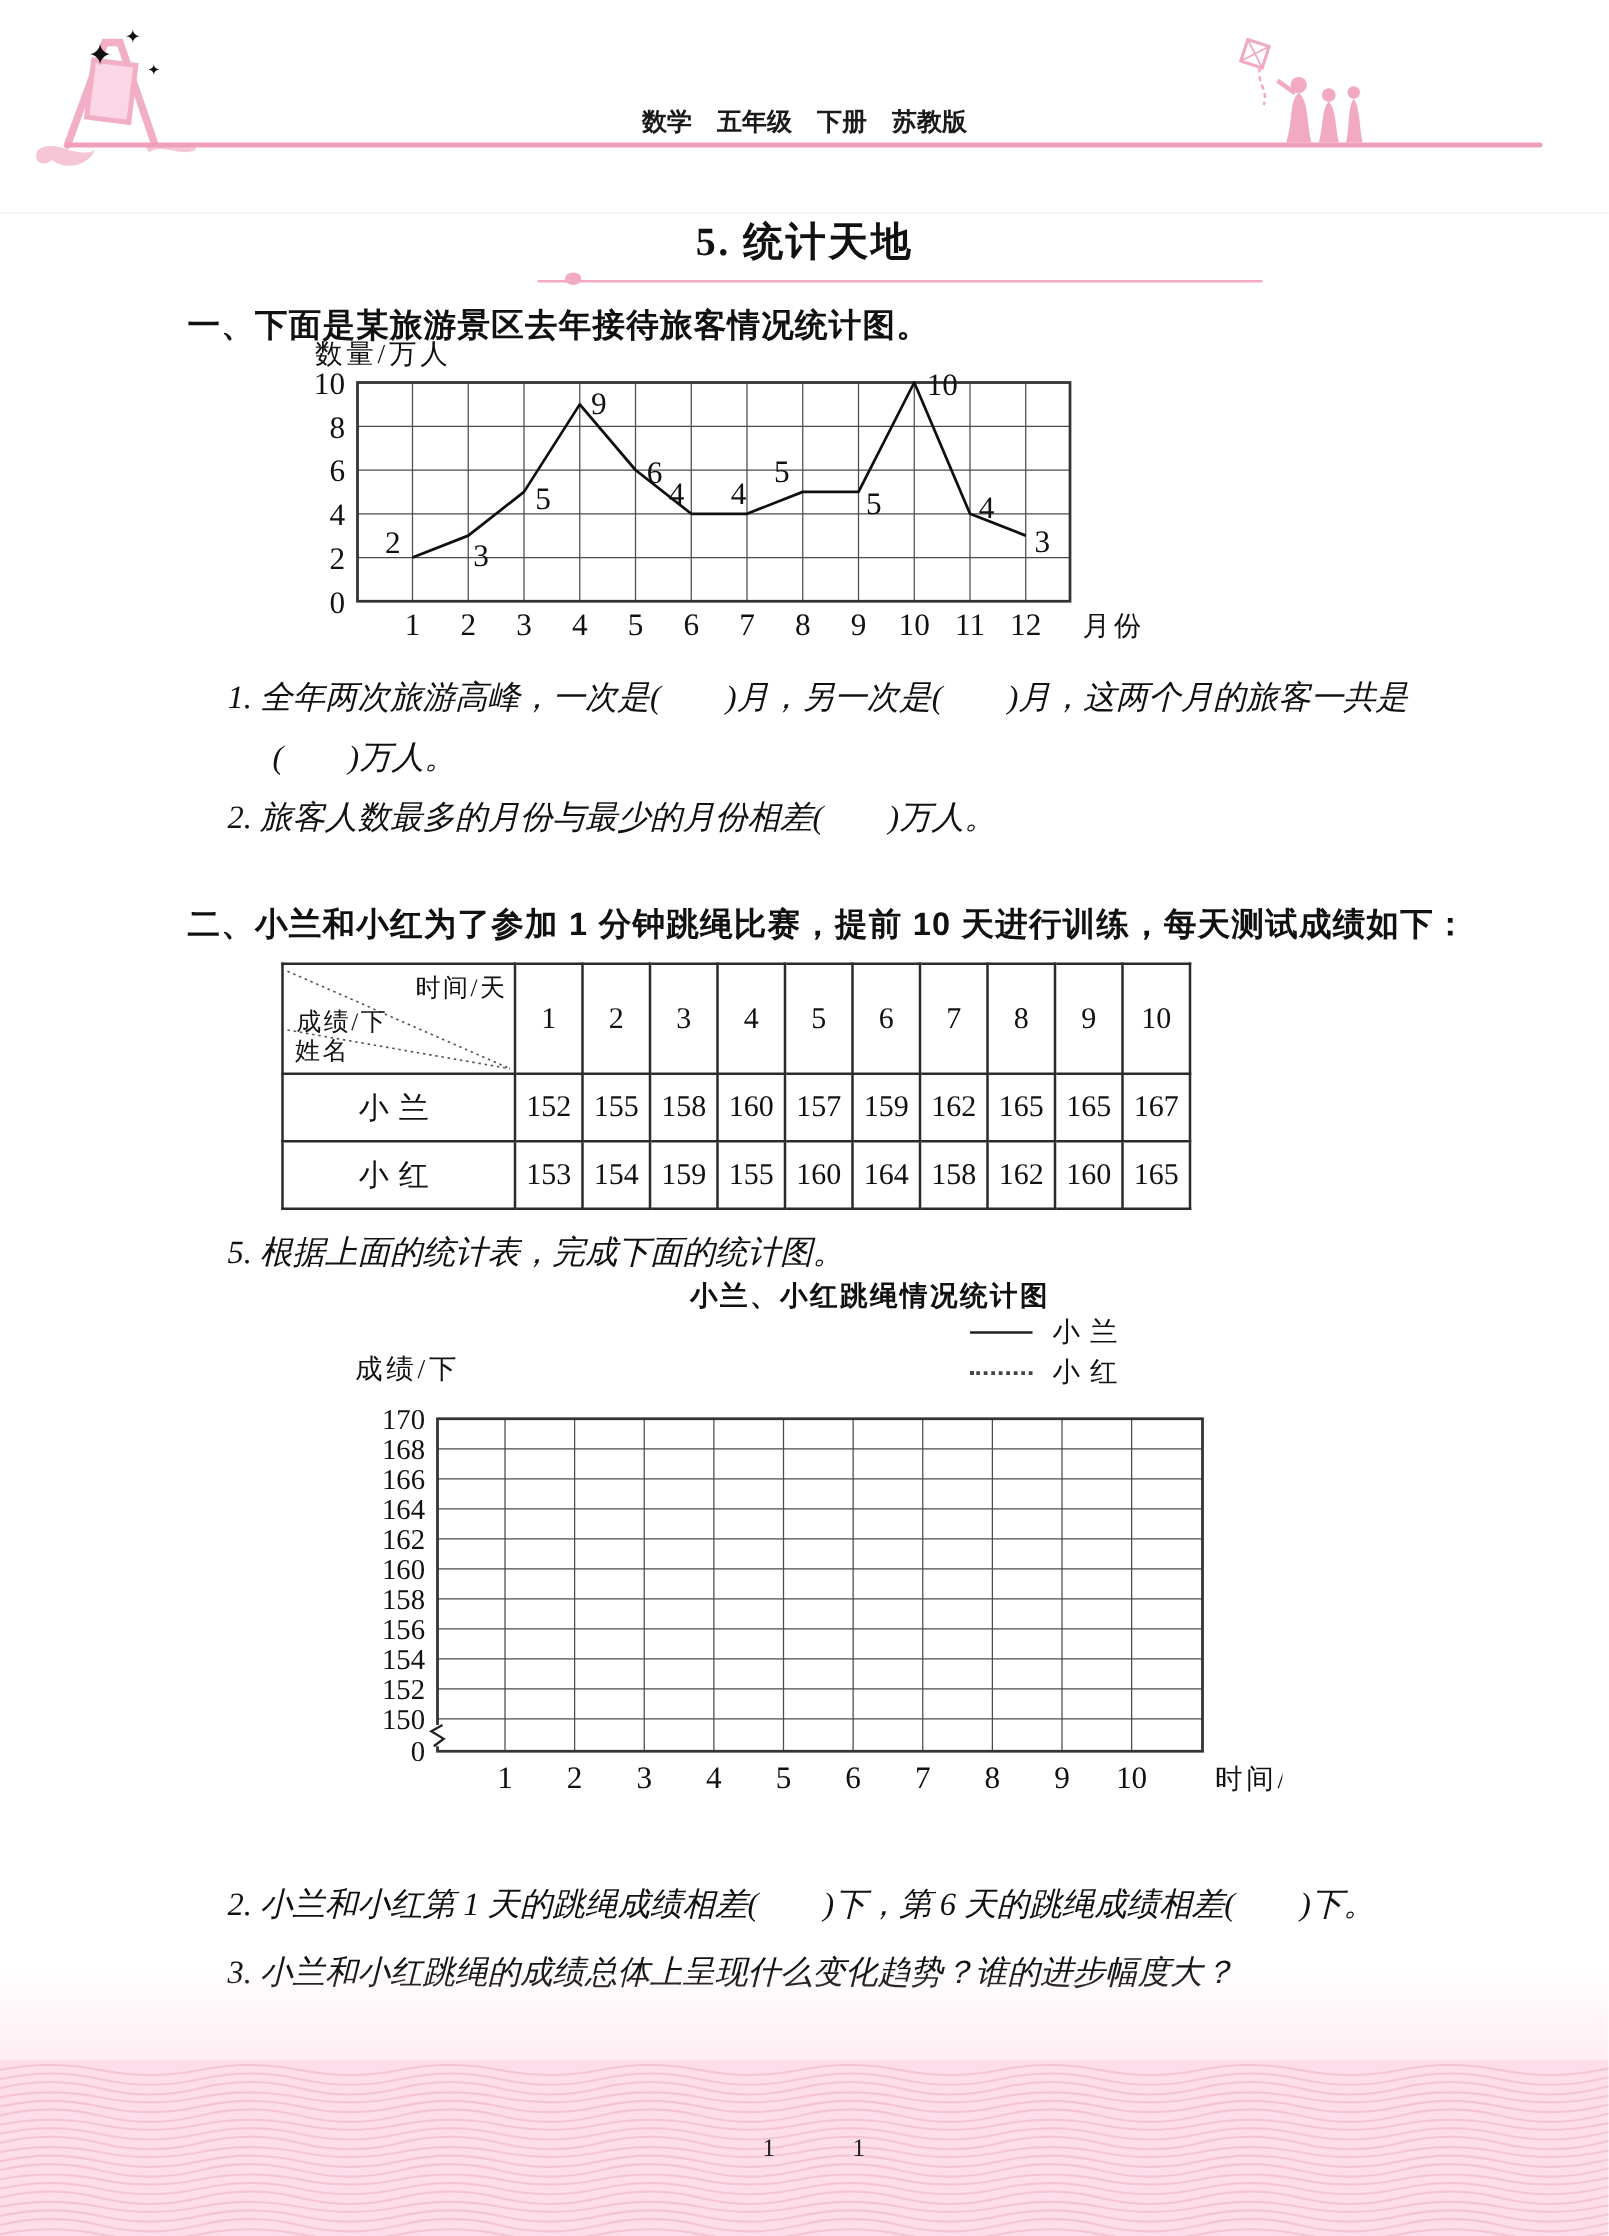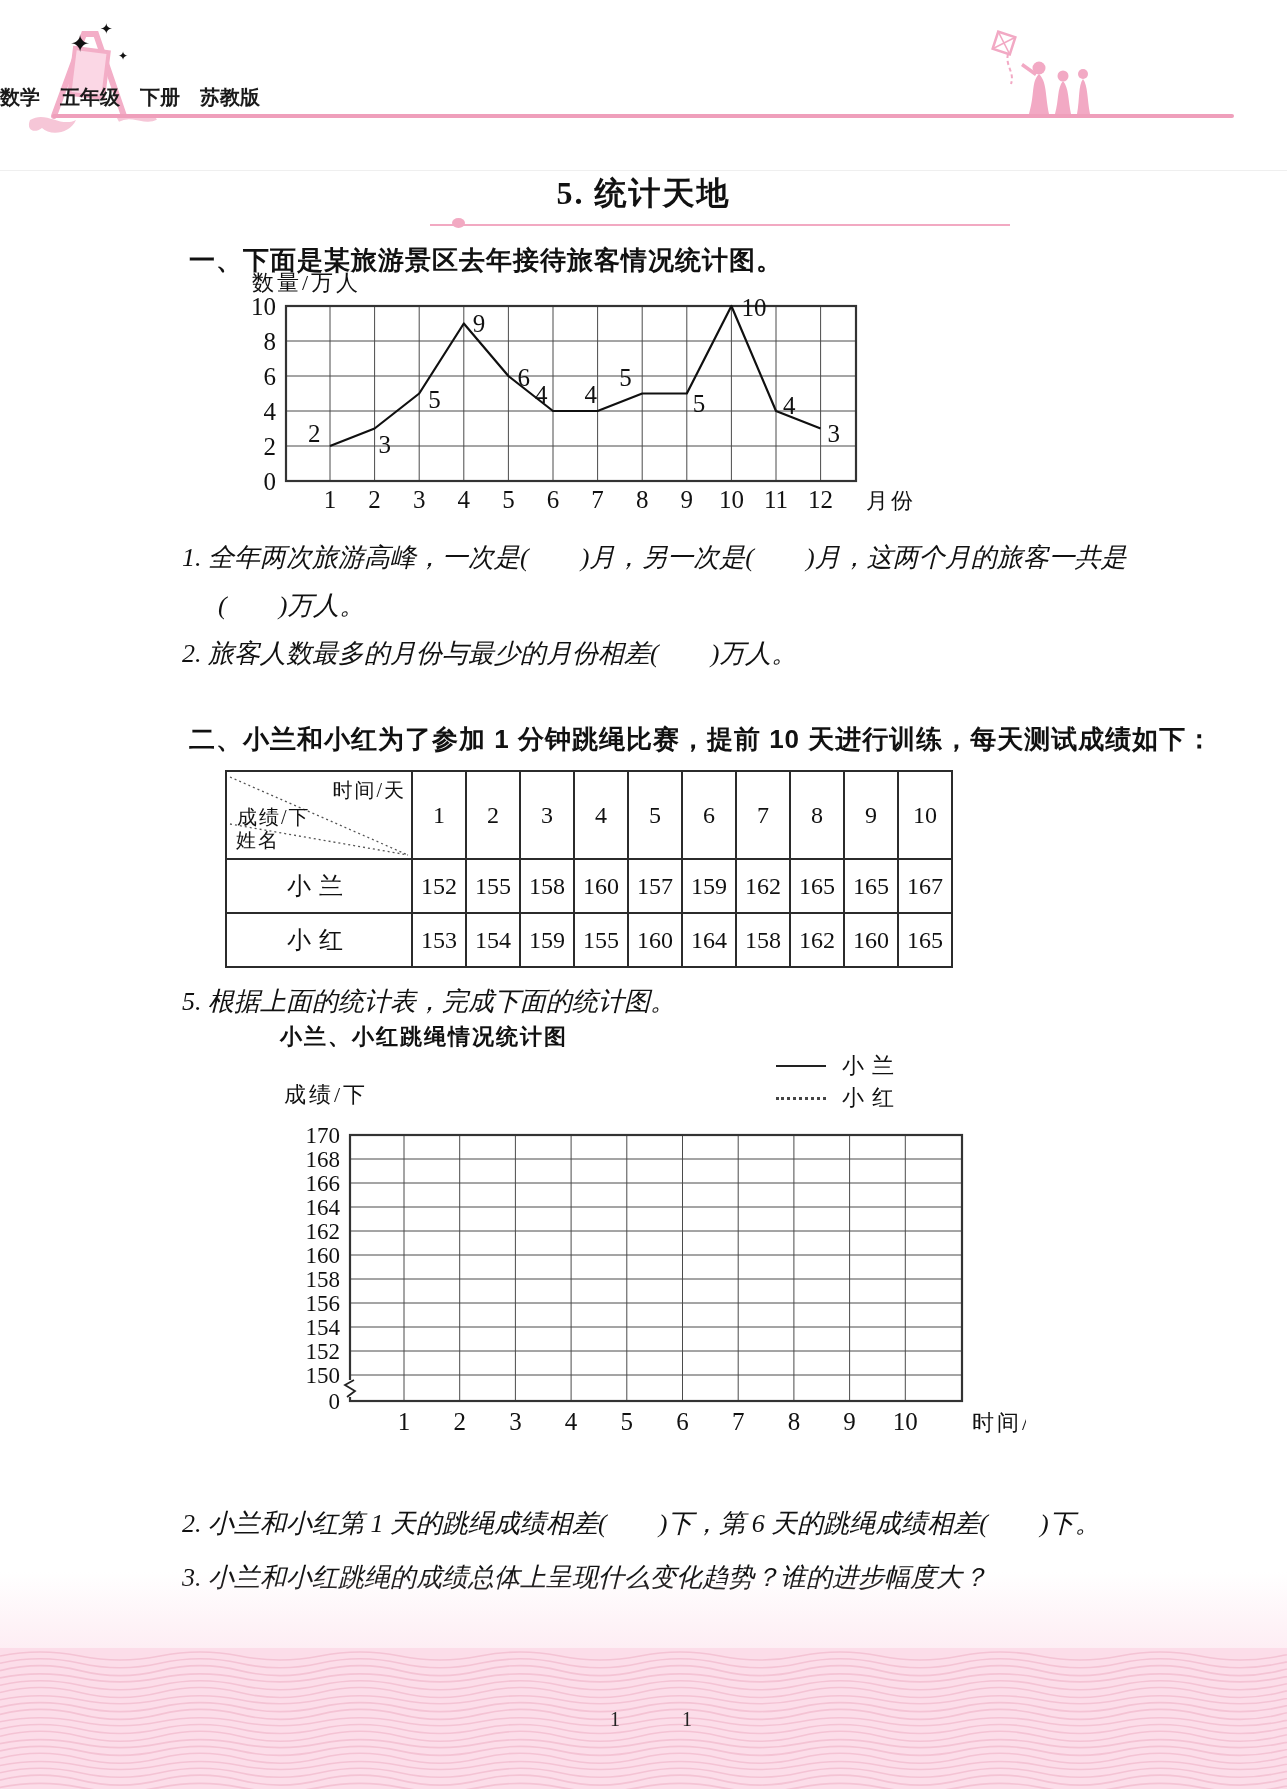--- a/index.html
+++ b/index.html
@@ -1,50 +1,50 @@
 <!DOCTYPE html>
 <html><head>
 <meta charset="utf-8">
 <style>
   html,body{margin:0;padding:0;background:#fff;}
   .page{position:relative;width:1287px;height:1789px;background:#ffffff;overflow:hidden;
         font-family:"Liberation Serif",serif;color:#111;}
   
-  .booklet{position:absolute;top:84px;left:0;width:100%;
+  .booklet{position:absolute;top:84px;left:0;width:100%;text-align:center;
            font-size:20px;font-weight:600;color:#1a1a1a;}
   .header-rule{position:absolute;top:114px;left:52px;width:1182px;height:4px;
                background:#ef9fbb;border-radius:2px;}
   .deco{position:absolute;}
   .deco-left{top:16px;left:20px;}
   .deco-right{top:30px;left:975px;}
   .faint-divider{position:absolute;top:170px;left:0;width:100%;height:1px;background:#efefef;}
   
   .page-title{position:absolute;top:172px;left:0;width:100%;text-align:center;
               font-size:32px;font-weight:bold;letter-spacing:2px;}
   .title-underline{position:absolute;top:224px;left:430px;width:580px;height:2px;background:#f2a9c2;}
   .title-dot{position:absolute;top:218px;left:452px;width:13px;height:10px;border-radius:50%;
              background:#f2a9c2;}
   
   .sec-heading{position:absolute;left:150px;font-family:"Liberation Sans",sans-serif;
-               font-weight:bold;font-size:26px;letter-spacing:1px;white-space:nowrap;margin-left:39px;}
+               font-weight:bold;font-size:26px;letter-spacing:1px;white-space:nowrap;}
   .question{position:absolute;left:182px;font-size:26px;white-space:nowrap;font-style:italic;}
   .question.cont{left:218px;}
   
   svg text{font-family:"Liberation Serif",serif;fill:#111;}
   .gl{stroke:#4b4b4b;stroke-width:1;}
   .frame{fill:none;stroke:#333;stroke-width:2.2;}
   .dataline{fill:none;stroke:#101010;stroke-width:2.2;stroke-linejoin:round;}
   .tick{font-size:25px;}
   .tick2{font-size:23px;}
   .ta-e{text-anchor:end;} .ta-m{text-anchor:middle;}
   .axis-unit{font-size:22px;letter-spacing:3px;}
   .vlabel{font-size:25px;}
   #chart1-svg{position:absolute;left:238px;top:266px;}
   #chart2-svg{position:absolute;left:256px;top:1078px;}
-  .chart2-title{position:absolute;left:280px;top:1022px;width:560px;text-align:left;
+  .chart2-title{position:absolute;left:280px;top:1022px;width:560px;text-align:right;
                 font-family:Liberation Serif, serif;font-weight:bold;font-size:22px;letter-spacing:2px;}
   .legend{position:absolute;left:776px;top:1050px;}
   .legend-row{display:flex;align-items:center;height:32px;}
   .legend-line{display:inline-block;width:50px;margin-right:16px;}
   .legend-line.solid{border-top:2px solid #222;}
   .legend-line.dotted{border-top:3px dotted #444;}
   .legend-label{font-size:22px;letter-spacing:8px;}
   
   #score-table{position:absolute;left:225px;top:770px;border-collapse:collapse;table-layout:fixed;}
   #score-table td{border:2px solid #2b2b2b;text-align:center;vertical-align:middle;

